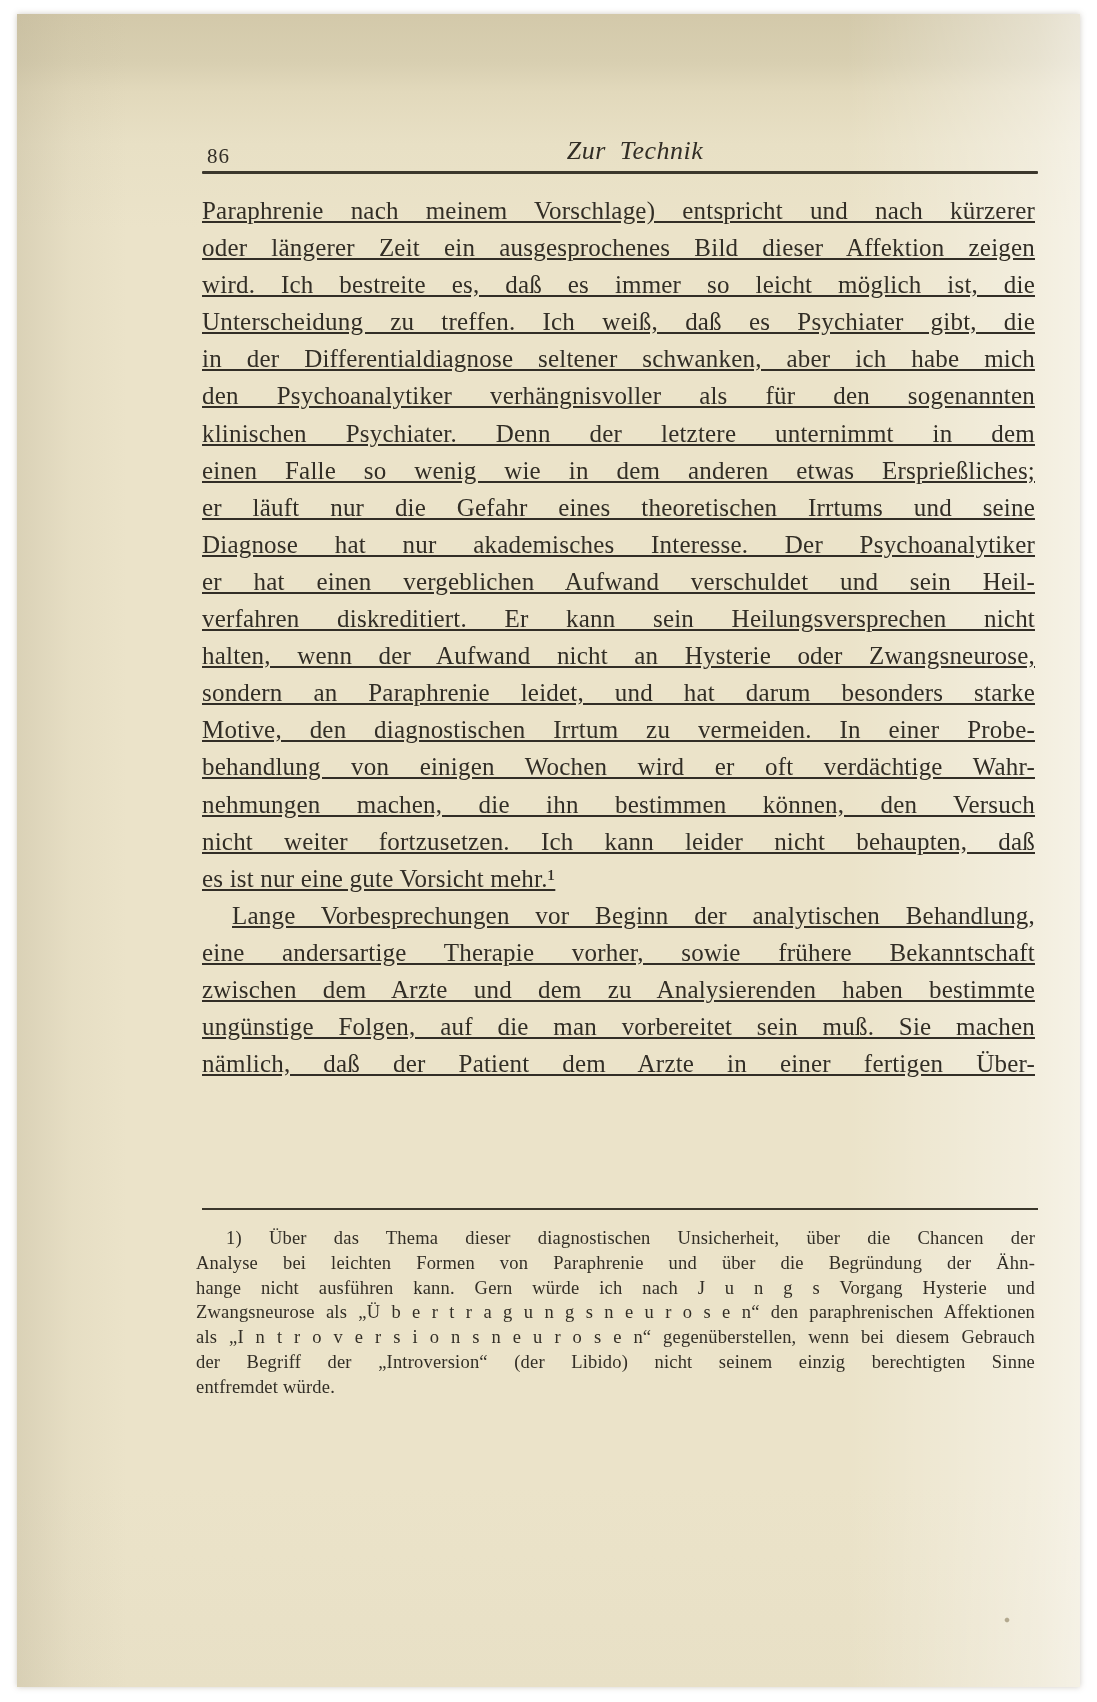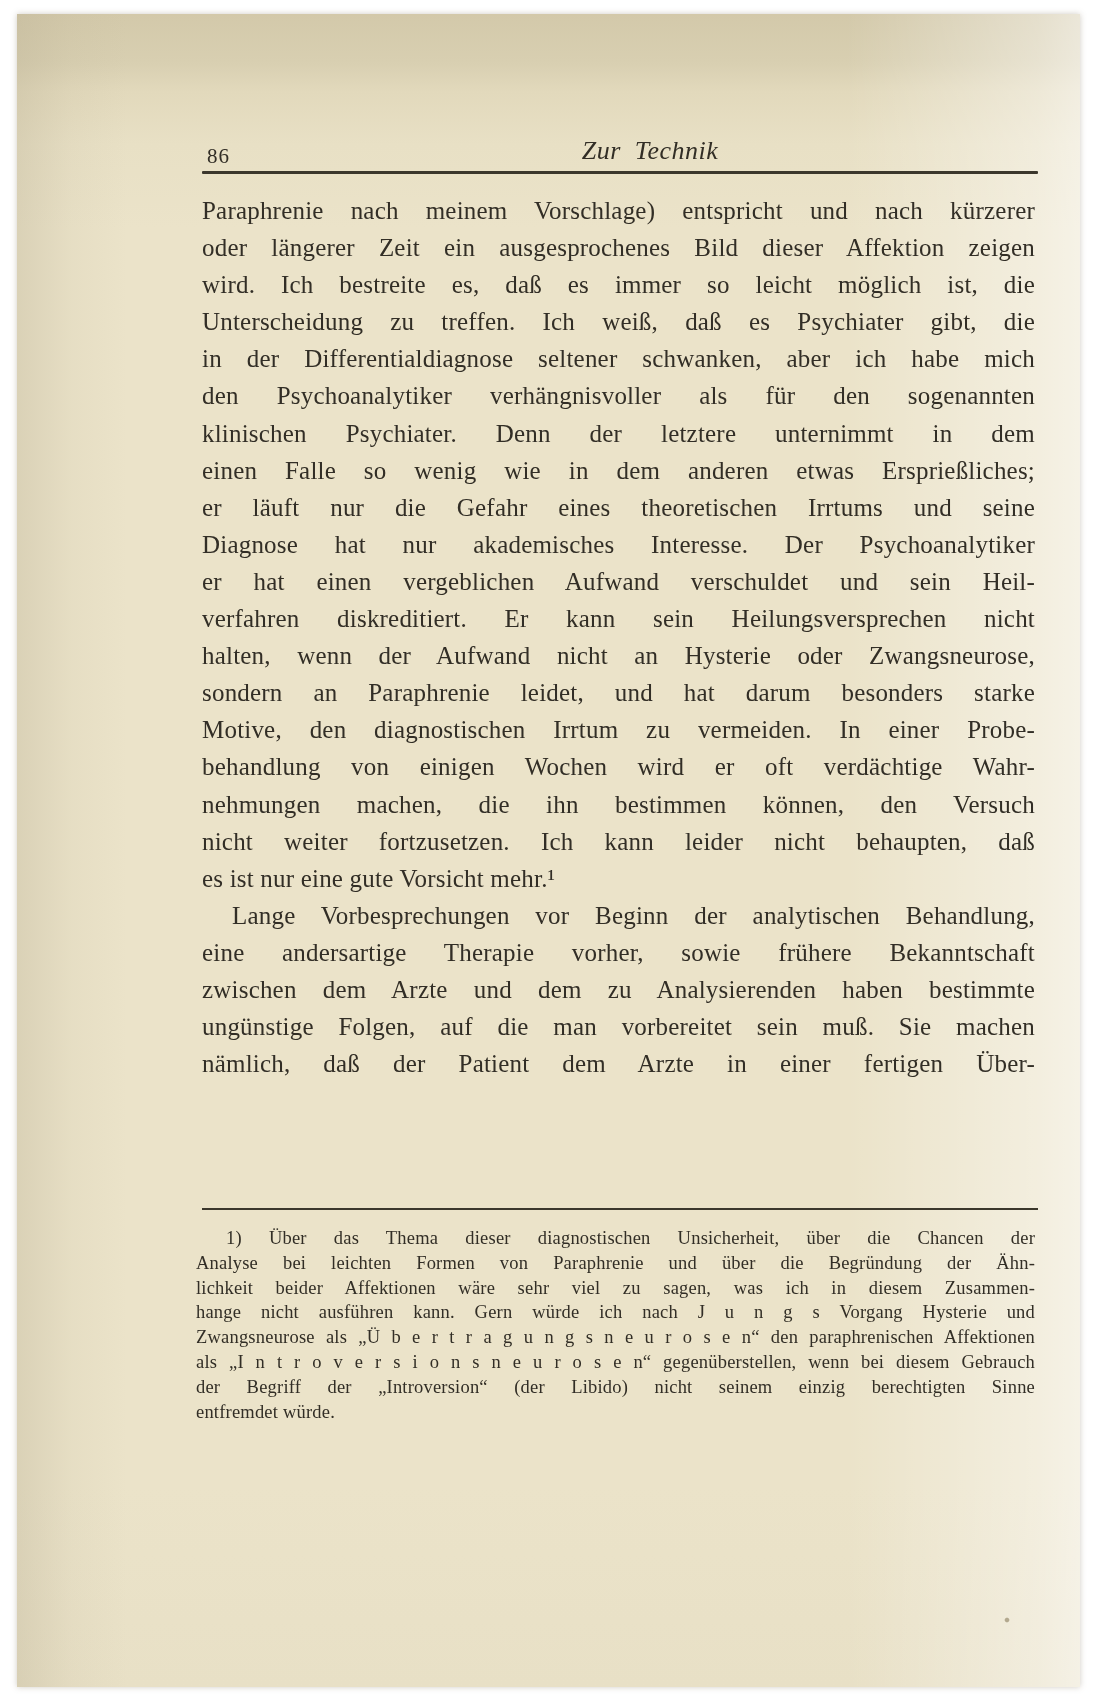--- a/index.html
+++ b/index.html
@@ -16,31 +16,32 @@
       linear-gradient(90deg, rgba(186,176,148,0.35) 0px, rgba(186,176,148,0.10) 55px, rgba(186,176,148,0) 110px, rgba(255,255,255,0) 78%, rgba(255,255,255,0.40) 96%, rgba(255,255,255,0.55) 100%),
       linear-gradient(180deg, var(--paper-top) 0px, #d8cfb1 48px, #e2d9bc 78px, #e8e0c5 130px, var(--paper) 215px, var(--paper) 88%, #e8e0c6 100%);
     box-shadow:0 0 6px rgba(120,110,85,0.35);
   }
   .page-header{position:absolute;left:185px;top:122px;width:833px;height:40px;}
   .page-number{
     position:absolute;left:5px;top:8px;
     font-size:21px;color:var(--ink);letter-spacing:1px;
   }
   .running-title{
-    position:absolute;left:448px;top:0;transform:translateX(-50%);
+    position:absolute;left:433px;top:0;transform:translateX(-50%);
     font-style:italic;font-size:26px;color:var(--ink);
     letter-spacing:0.5px;word-spacing:7px;
   }
   .header-rule{
     position:absolute;left:185px;top:157px;width:836px;height:3px;
     background:var(--rule);border-radius:1px;
   }
   .body-text{
     position:absolute;left:185px;top:178px;width:833px;
     color:var(--ink);
+    text-decoration:underline;
   }
   .body-text .tline{
     height:37.1px;line-height:37.1px;font-size:25px;
     white-space:nowrap;overflow:hidden;letter-spacing:0.2px;
   }
   .footnote-rule{
     position:absolute;left:185px;top:1194px;width:836px;height:2px;
     background:var(--rule);
   }
   .footnote{
@@ -86,20 +87,19 @@
       <div class="tline just ind">Lange Vorbesprechungen vor Beginn der analytischen Behandlung,</div>
       <div class="tline just">eine andersartige Therapie vorher, sowie frühere Bekanntschaft</div>
       <div class="tline just">zwischen dem Arzte und dem zu Analysierenden haben bestimmte</div>
       <div class="tline just">ungünstige Folgen, auf die man vorbereitet sein muß. Sie machen</div>
       <div class="tline just">nämlich, daß der Patient dem Arzte in einer fertigen Über-</div>
     </div>
   <div class="footnote-rule"></div>
   <div class="footnote">
       <div class="tline just ind">1) Über das Thema dieser diagnostischen Unsicherheit, über die Chancen der</div>
       <div class="tline just">Analyse bei leichten Formen von Paraphrenie und über die Begründung der Ähn-</div>
-      <div class="tline just">lichkeit beider Affektionen wäre sehr viel zu sagen, was ich in diesem Zusammen-</div>
       <div class="tline just">hange nicht ausführen kann. Gern würde ich nach J u n g s Vorgang Hysterie und</div>
       <div class="tline just">Zwangsneurose als „Ü b e r t r a g u n g s n e u r o s e n“ den paraphrenischen Affektionen</div>
       <div class="tline just">als „I n t r o v e r s i o n s n e u r o s e n“ gegenüberstellen, wenn bei diesem Gebrauch</div>
       <div class="tline just">der Begriff der „Introversion“ (der Libido) nicht seinem einzig berechtigten Sinne</div>
       <div class="tline">entfremdet würde.</div>
     </div>
 </div>
 
 </body></html>

